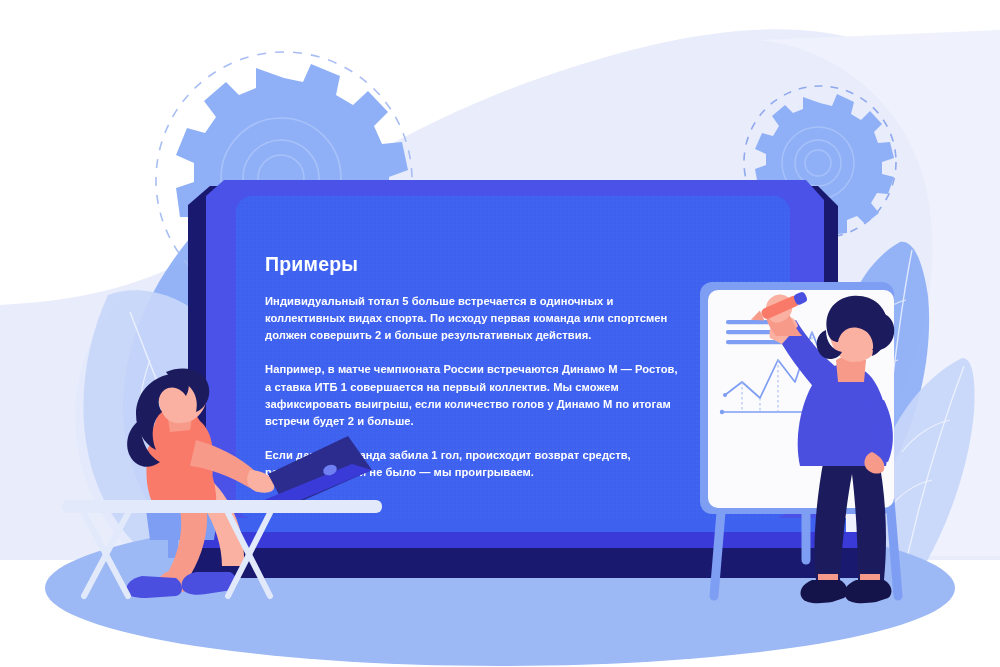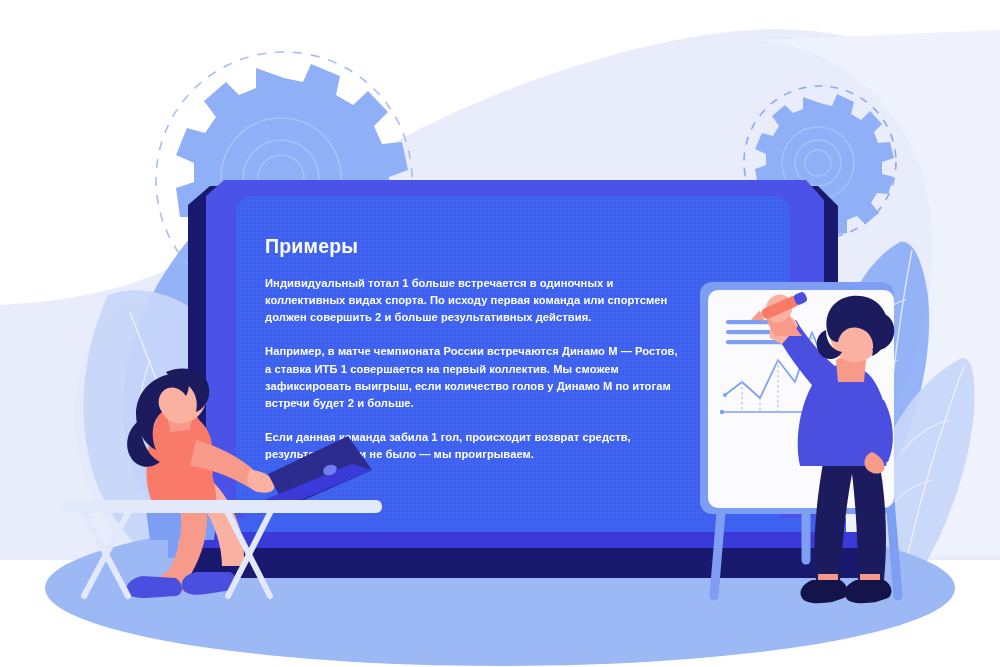--- a/index.html
+++ b/index.html
@@ -24,21 +24,21 @@
     left:265px; top:236px;
     width:420px;
     z-index:30;
     color:#ffffff;
     pointer-events:none;
   }
   #screen-text .title{
     font-size:19.5px;
     font-weight:bold;
     letter-spacing:.2px;
-    margin:0 0 18px 0;
+    margin:18px 0 18px 0;
     line-height:1.1;
   }
   #screen-text p.para{
     margin:0 0 17px 0;
     font-size:11.2px;
     line-height:1.52;
     font-weight:600;
     letter-spacing:.05px;
     color:#ffffff;
   }
@@ -164,21 +164,21 @@
     <rect x="236" y="196" width="554" height="322" rx="16" ry="16" fill="#3e62ef"></rect>
     <rect x="236" y="196" width="554" height="322" rx="16" ry="16" fill="url(#dots)" opacity="0.35"></rect>
 
     <rect x="186" y="518" width="660" height="18" fill="#3e62ef"></rect>
     <rect x="186" y="532" width="672" height="22" fill="#3a3ad8"></rect>
     <rect x="182" y="548" width="684" height="30" fill="#191970"></rect>
   </svg>
 
   <div id="screen-text">
     <h1 class="title">Примеры</h1>
-    <p class="para">Индивидуальный тотал 1 больше встречается в одиночных и коллективных видах спорта. По исходу первая команда или спортсмен должен совершить 2 и больше результативных действия.</p>
+    <p class="para">Индивидуальный тотал 5 больше встречается в одиночных и коллективных видах спорта. По исходу первая команда или спортсмен должен совершить 2 и больше результативных действия.</p>
     <p class="para">Например, в матче чемпионата России встречаются Динамо М — Ростов, а ставка ИТБ 1 совершается на первый коллектив.  Мы сможем зафиксировать выигрыш, если количество голов у Динамо М по итогам встречи будет 2 и больше.</p>
     <p class="para">Если данная команда забила 1 гол, происходит возврат средств, результативности не было — мы проигрываем.</p>
   </div>
 
   <svg class="layer" viewBox="0 0 1000 667" style="z-index:40;">
     <g>
 
       <path d="M146,510 L218,510 L214,540 L150,540 Z" fill="#7e9ef3"></path>
       <rect x="168" y="536" width="10" height="22" fill="#7e9ef3"></rect>
 

